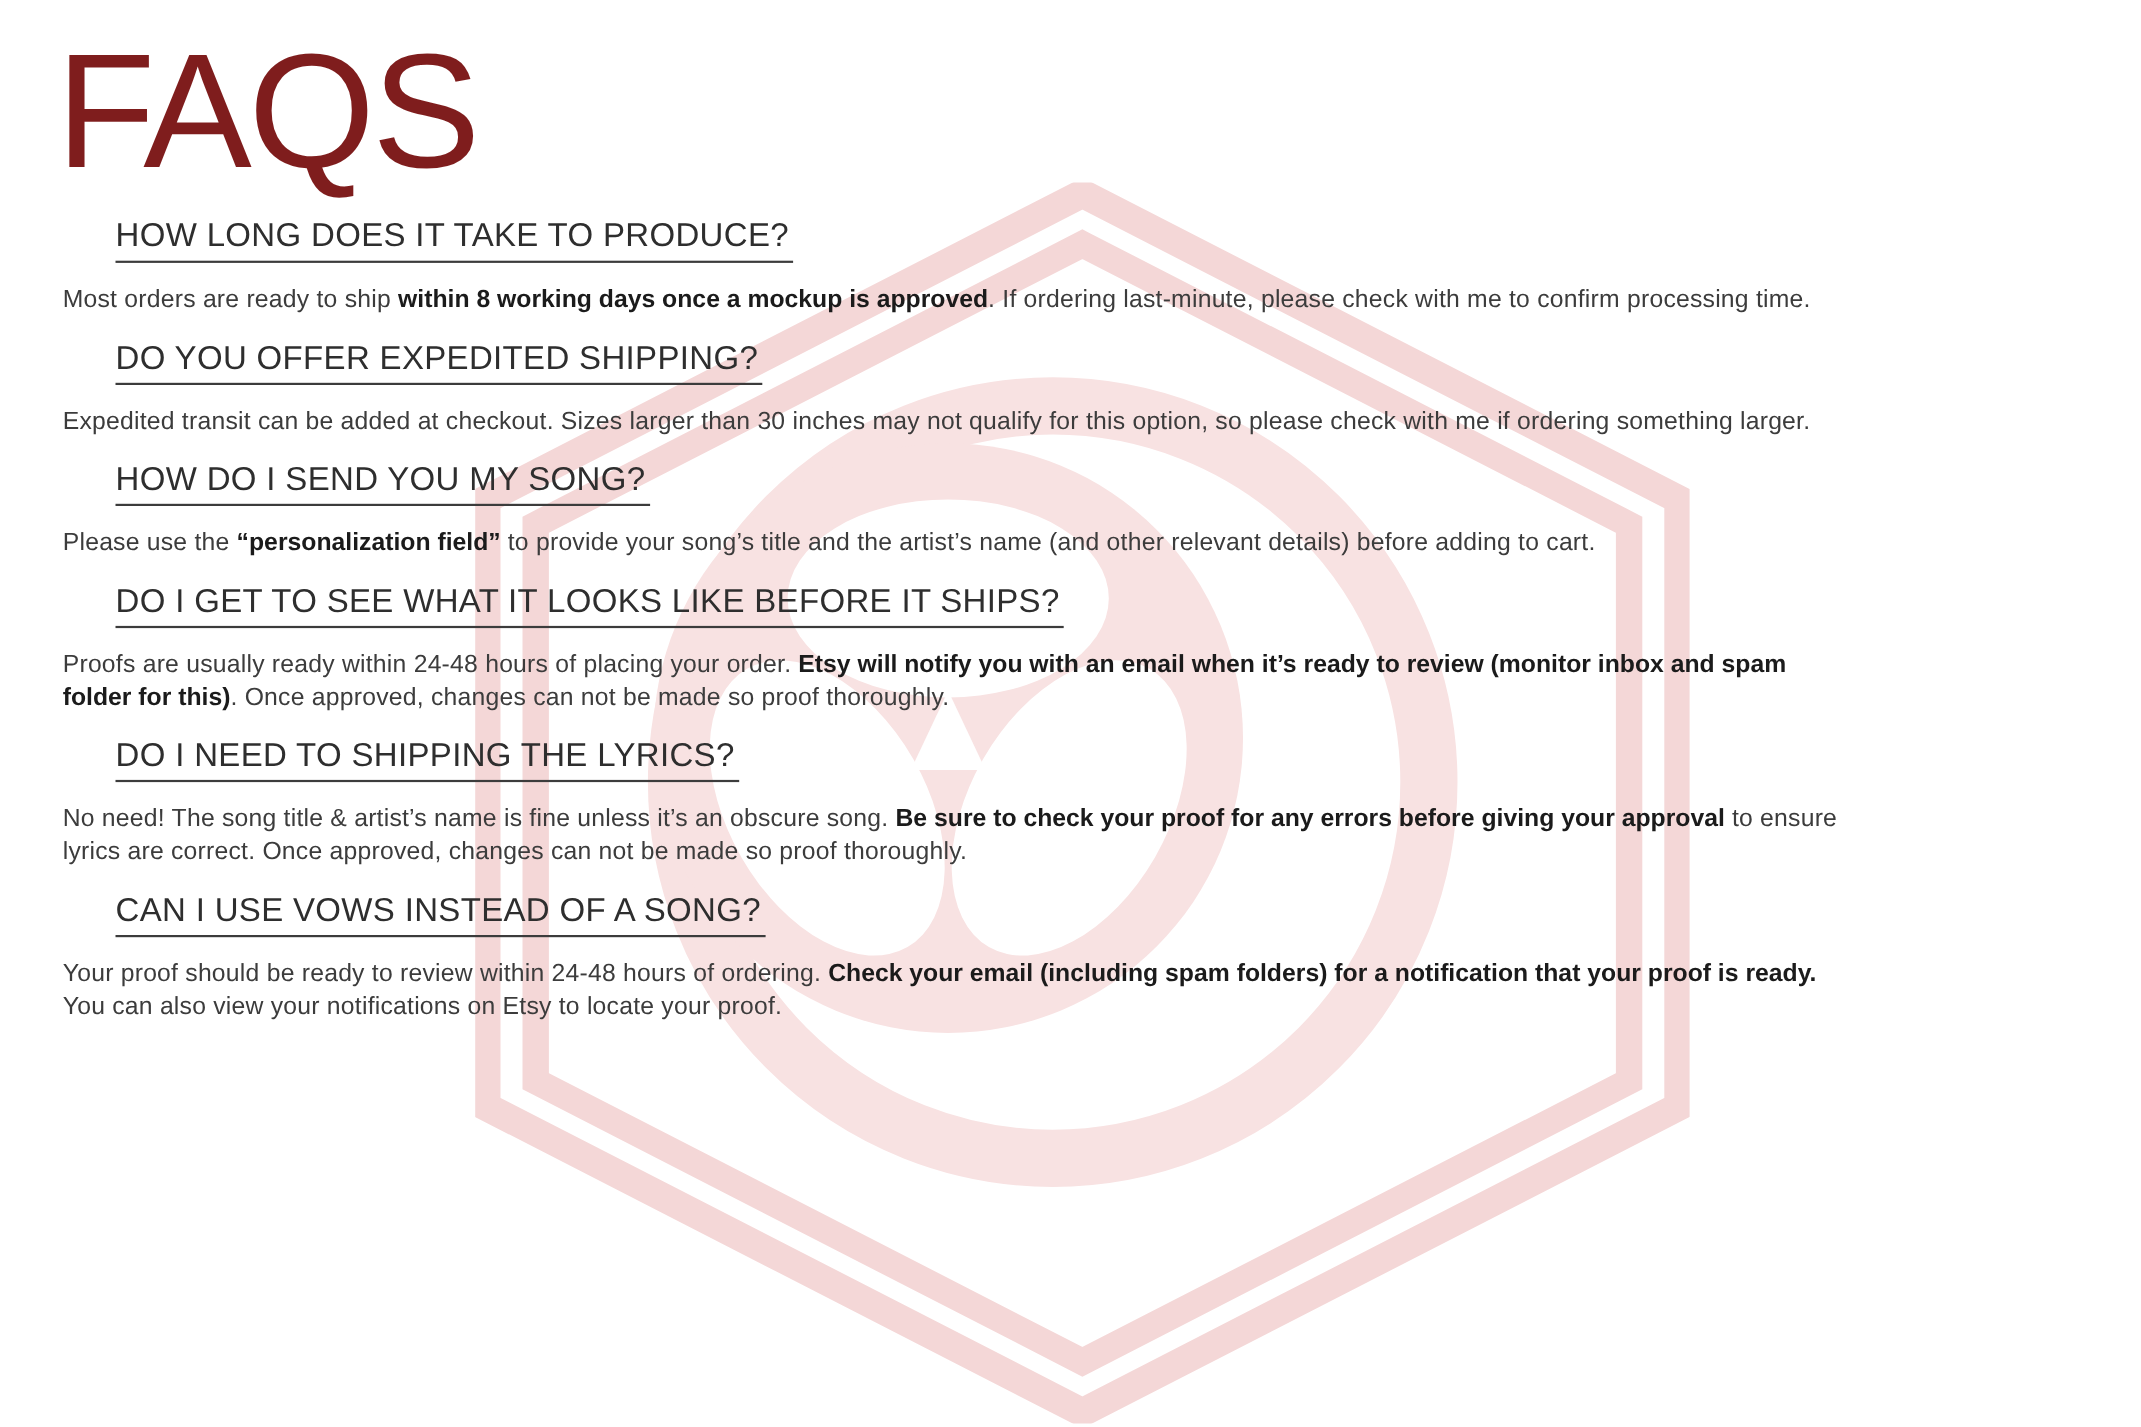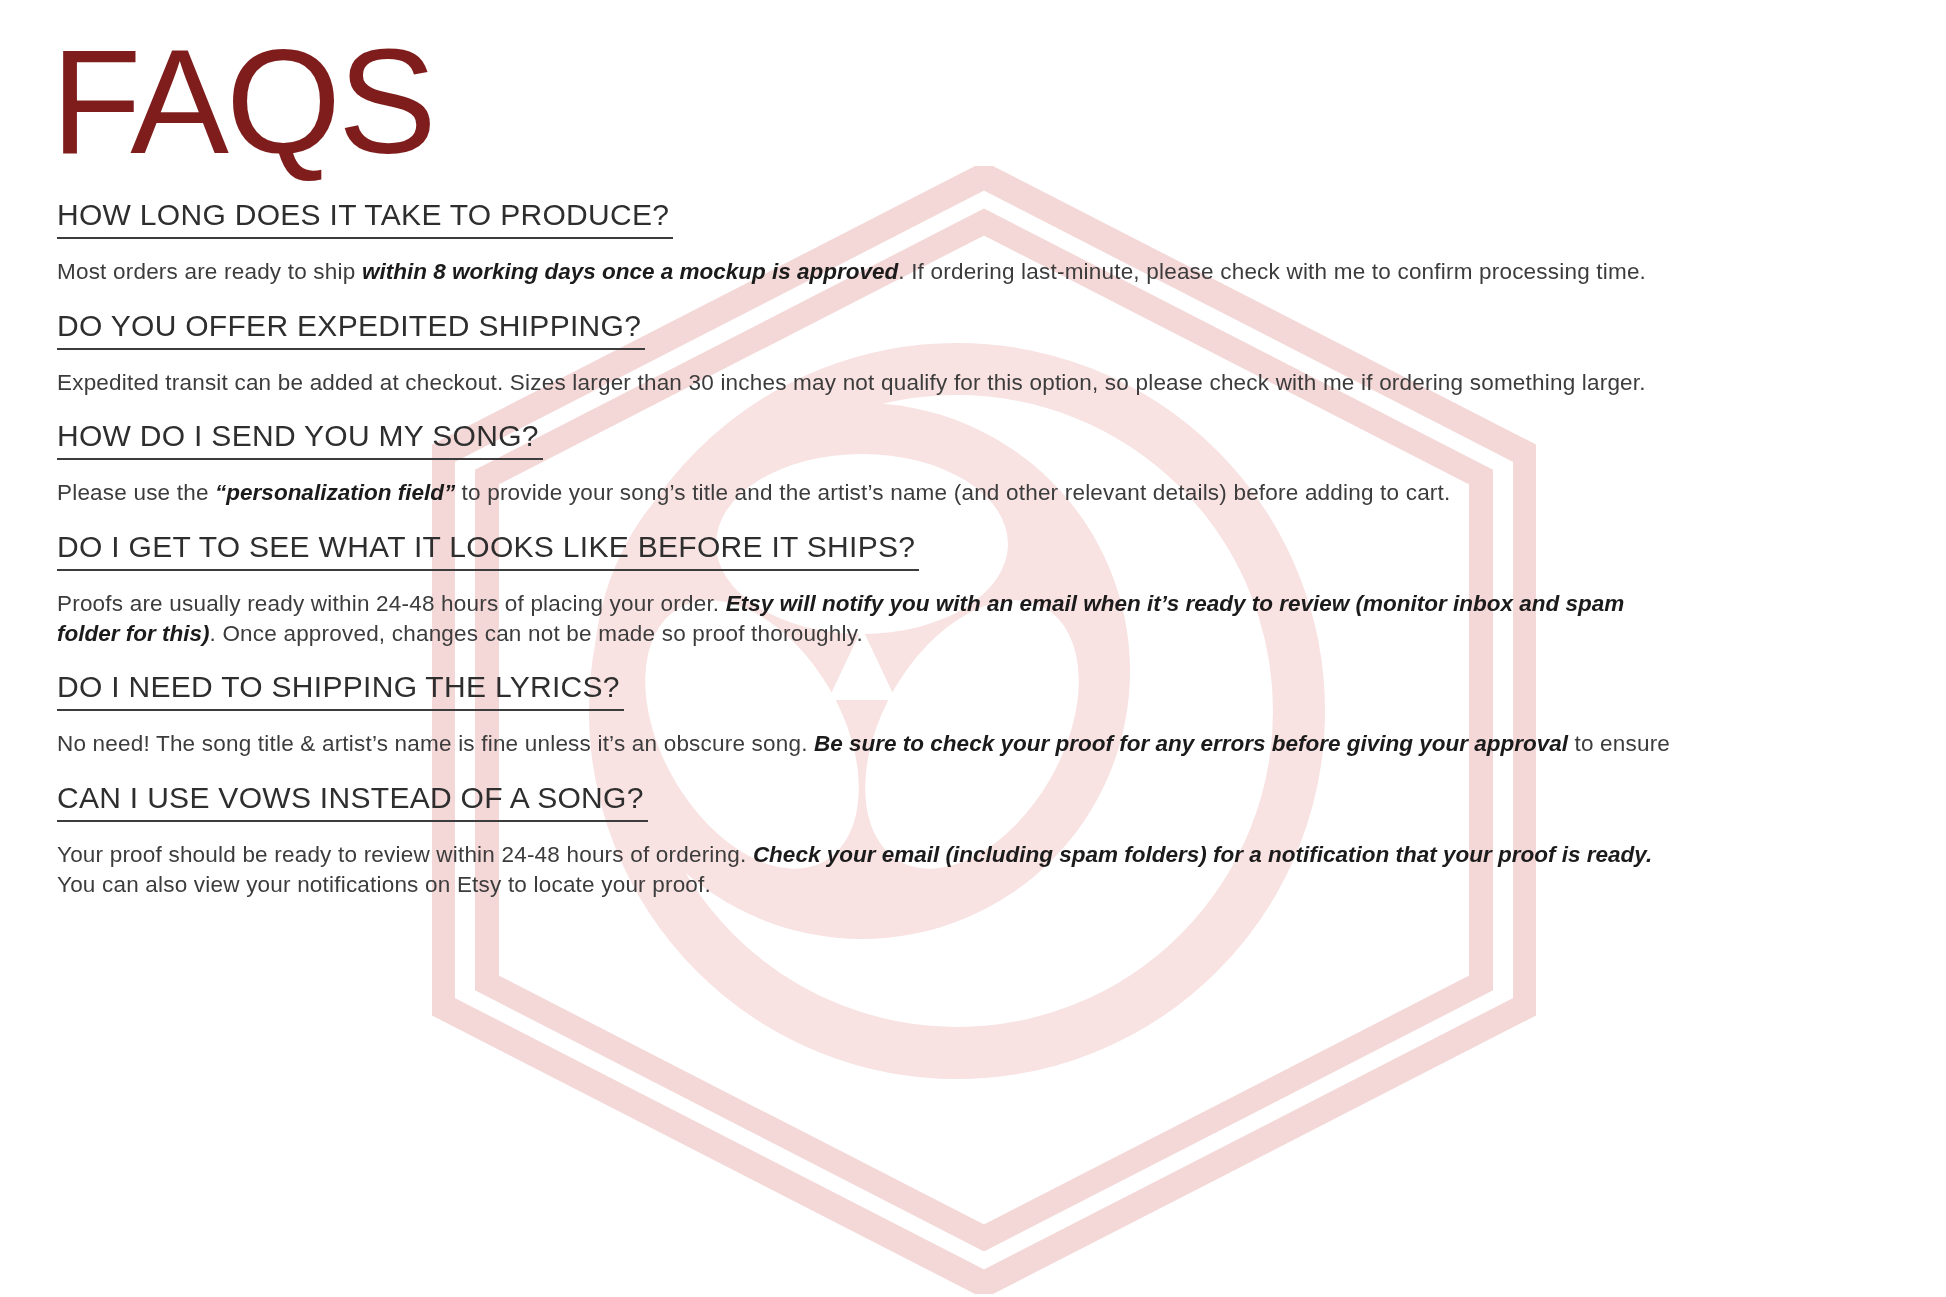--- a/index.html
+++ b/index.html
@@ -44,33 +44,33 @@
     font-size: 30px;
     font-weight: 400;
     letter-spacing: 0.3px;
     color: #2e2e2e;
   }
   .faq-item h2 .q-underline {
     display: inline-block;
     border-bottom: 2px solid #3c3c3c;
     padding-bottom: 5px;
     padding-right: 4px;
+    margin-left: 48px;
   }
 
   .faq-item p {
     margin: 18px 0 0 0;
     font-size: 22.5px;
     line-height: 1.32;
     letter-spacing: 0.2px;
     color: #3c3c3c;
     max-width: 1835px;
   }
   .faq-item p .bi {
     font-weight: 700;
-    font-style: italic;
     color: #1b1b1b;
     letter-spacing: 0;
   }
 </style>
 </head>
 <body>
 
 <svg class="watermark" viewBox="0 0 1104 1128" aria-hidden="true">
 
   <polygon points="552,10 1094,288 1094,840 552,1118 10,840 10,288" fill="none" stroke="#f4d7d7" stroke-width="26"></polygon>
@@ -105,21 +105,21 @@
     <p><span>Please use the </span><span class="bi">“personalization field”</span><span> to provide your song’s title and the artist’s name (and other relevant details) before adding to cart.</span></p>
   </section>
 
   <section class="faq-item">
     <h2><span class="q-underline">DO I GET TO SEE WHAT IT LOOKS LIKE BEFORE IT SHIPS?</span></h2>
     <p><span>Proofs are usually ready within 24-48 hours of placing your order. </span><span class="bi">Etsy will notify you with an email when it’s ready to review (monitor inbox and spam</span><br><span class="bi">folder for this)</span><span>. Once approved, changes can not be made so proof thoroughly.</span></p>
   </section>
 
   <section class="faq-item">
     <h2><span class="q-underline">DO I NEED TO SHIPPING THE LYRICS?</span></h2>
-    <p><span>No need! The song title &amp; artist’s name is fine unless it’s an obscure song. </span><span class="bi">Be sure to check your proof for any errors before giving your approval</span><span> to ensure</span><br></p>
+    <p><span>No need! The song title &amp; artist’s name is fine unless it’s an obscure song. </span><span class="bi">Be sure to check your proof for any errors before giving your approval</span><span> to ensure</span><br><span>lyrics are correct. Once approved, changes can not be made so proof thoroughly.</span></p>
   </section>
 
   <section class="faq-item">
     <h2><span class="q-underline">CAN I USE VOWS INSTEAD OF A SONG?</span></h2>
   </section>
 
   <section class="faq-item">
     <p><span>Your proof should be ready to review within 24-48 hours of ordering. </span><span class="bi">Check your email (including spam folders) for a notification that your proof is ready.</span><br><span>You can also view your notifications on Etsy to locate your proof.</span></p>
   </section>
 </div>

